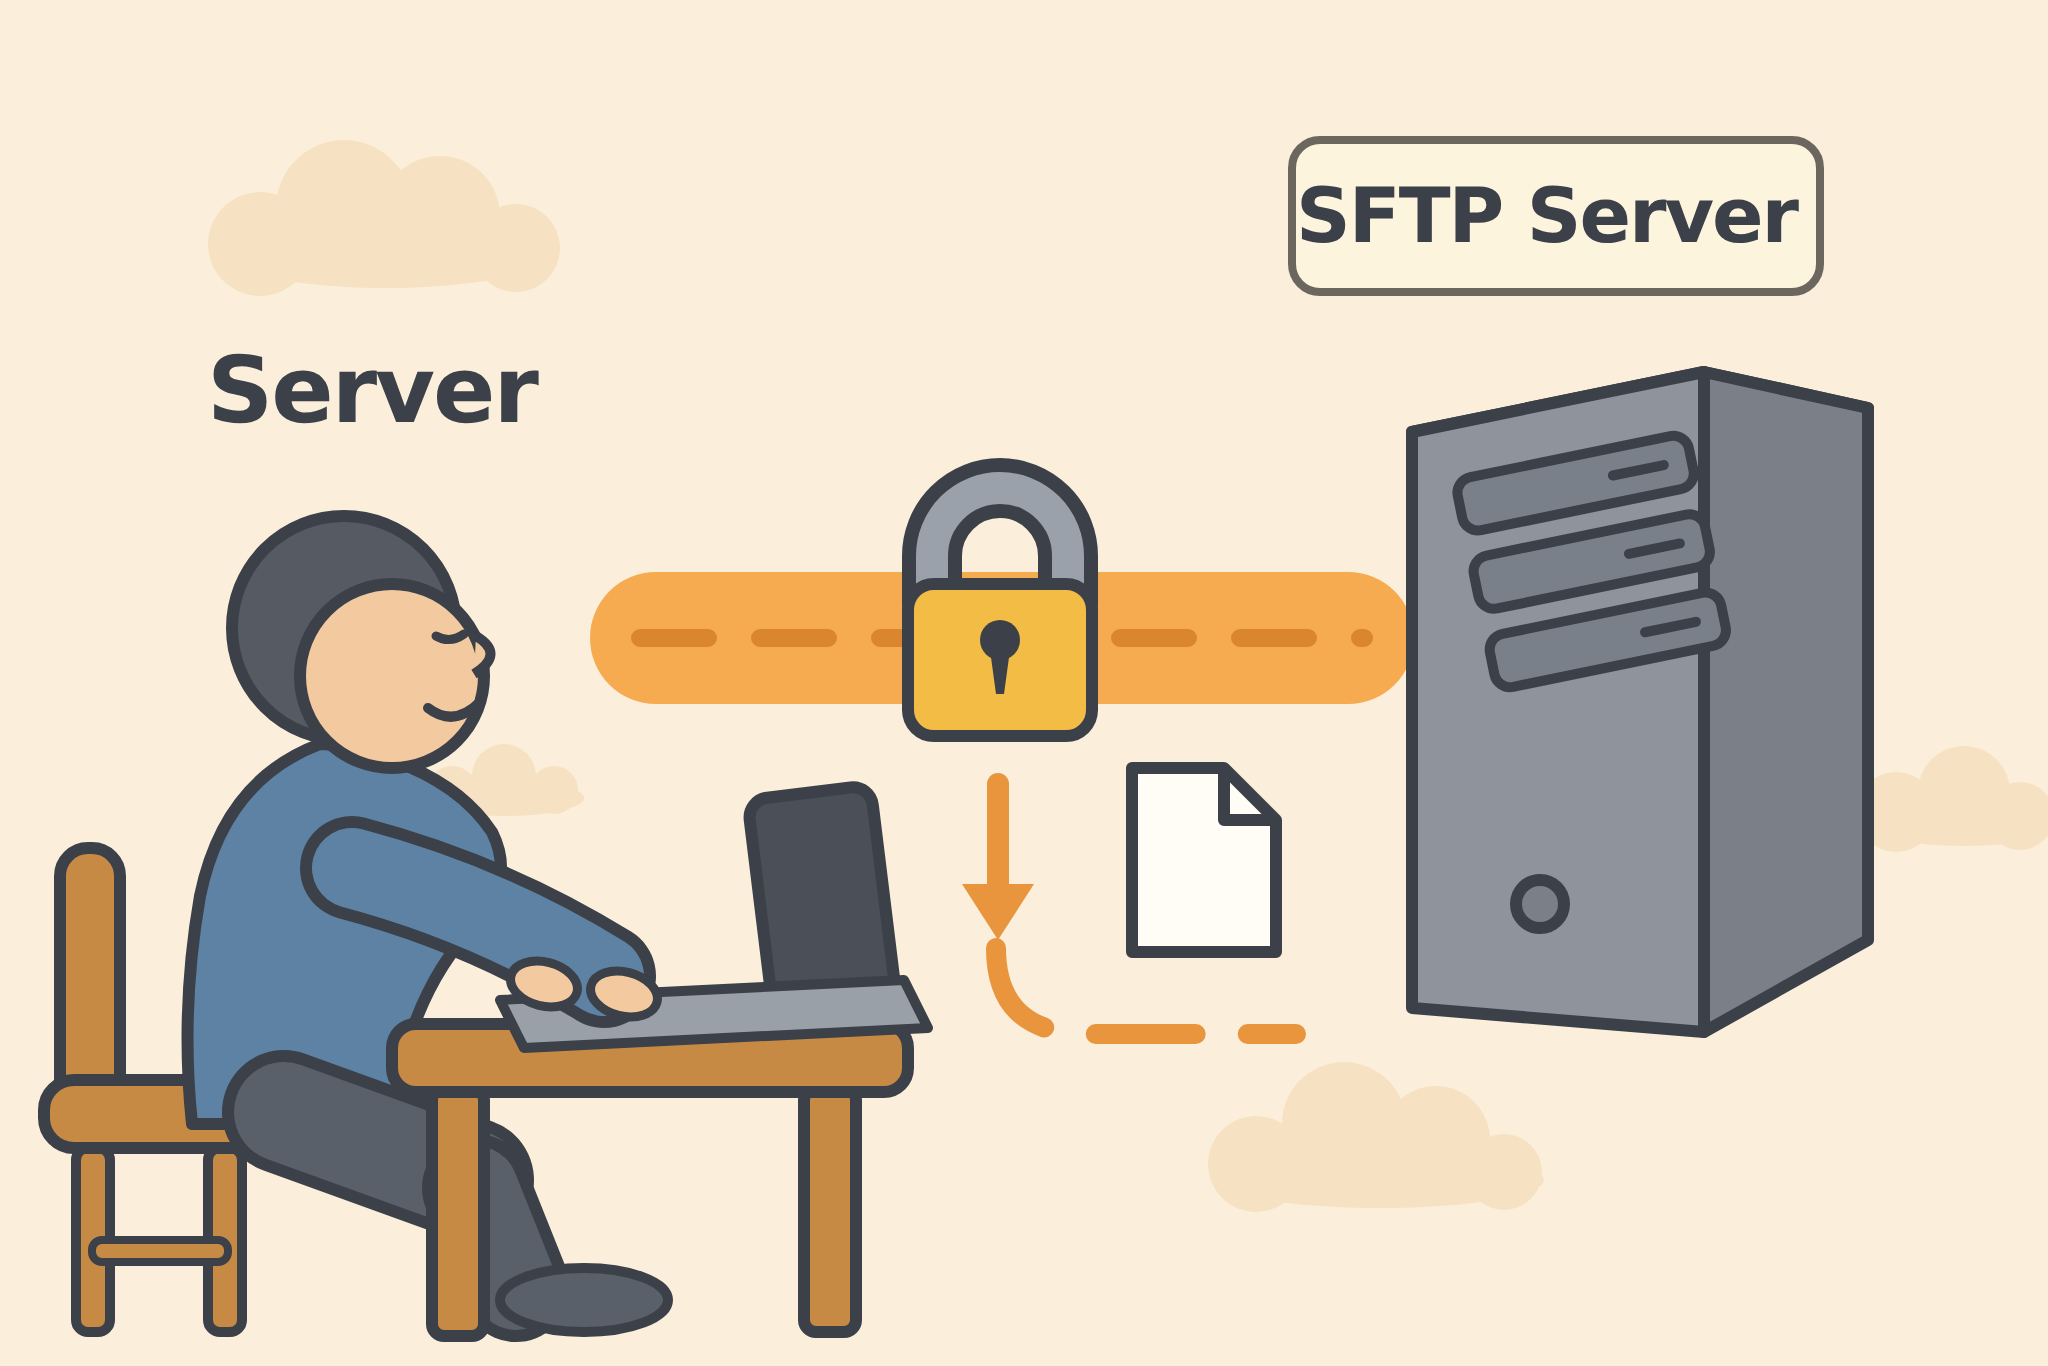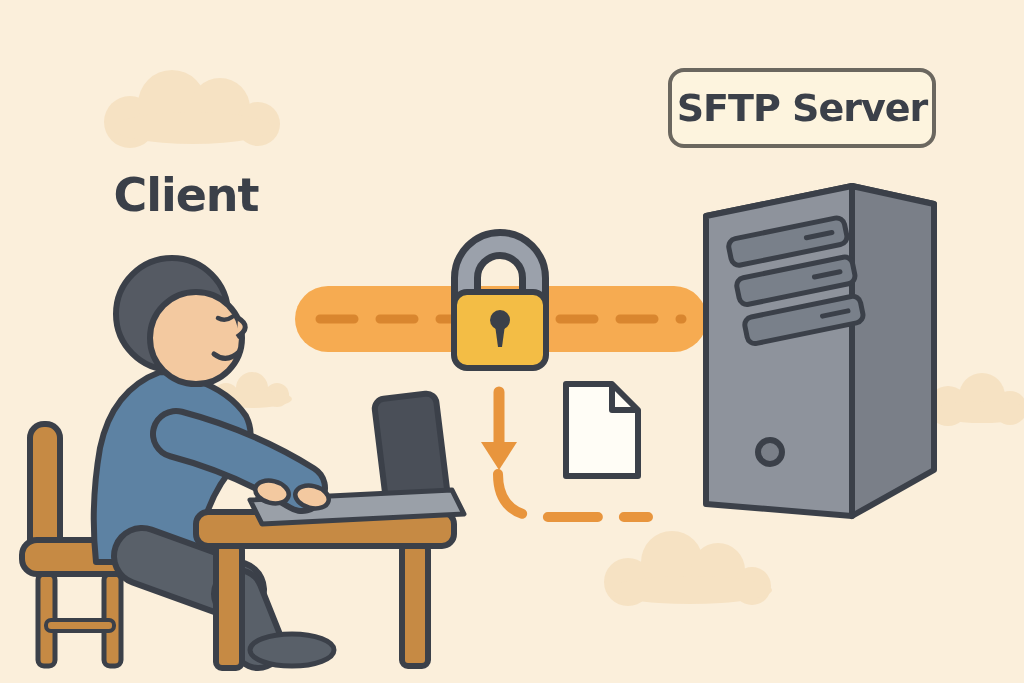--- a/index.html
+++ b/index.html
@@ -10,26 +10,26 @@
   }
   .stage svg { position:absolute; left:0; top:0; }
   .label {
     position:absolute; text-align:center; font-weight:700;
     color:var(--ink,#3b4049); font-size:46px; letter-spacing:-1px;
     user-select:none;
   }
   .label.client { left:56px;  top:168px; width:260px; }
   .label.tunnel { left:380px; top:168px; width:260px; }
   .sftp-box {
-    position:absolute; left:668px; top:68px; width:268px; height:80px;
+    position:absolute; left:644px; top:68px; width:268px; height:80px;
     box-sizing:border-box;
     background:var(--box-bg,#fdf4de);
     border:4px solid var(--box-border,#6b675f);
     border-radius:16px;
-    display:flex; align-items:center; justify-content:center;
+    display:flex; align-items:center; 
     font-weight:700; font-size:38px; letter-spacing:-1px;
     color:var(--ink,#3b4049);
   }
 </style>
 </head>
 <body>
 
 <div class="stage">
 
 <svg width="1024" height="683" viewBox="0 0 1024 683" xmlns="http://www.w3.org/2000/svg">
@@ -144,18 +144,18 @@
 
   <g>
     <path d="M 566 384 H 612 L 638 410 V 476 H 566 Z" style="fill:var(--doc-fill);stroke:var(--ink)" stroke-width="6" stroke-linejoin="round"></path>
     <path d="M 612 384 V 410 H 638" fill="none" style="stroke:var(--ink)" stroke-width="6" stroke-linejoin="round"></path>
   </g>
 
   <path d="M 498 474 Q 498 517 544 517 H 648" fill="none" style="stroke:var(--accent-orange)" stroke-width="10" stroke-linecap="round" stroke-dasharray="50 26"></path>
 
 </svg>
 
-<div class="label client">Client</div>
+<div class="label client">Server</div>
 <div class="sftp-box">
   <span>SFTP Server</span>
 </div>
 
 </div>
 
 </body></html>

